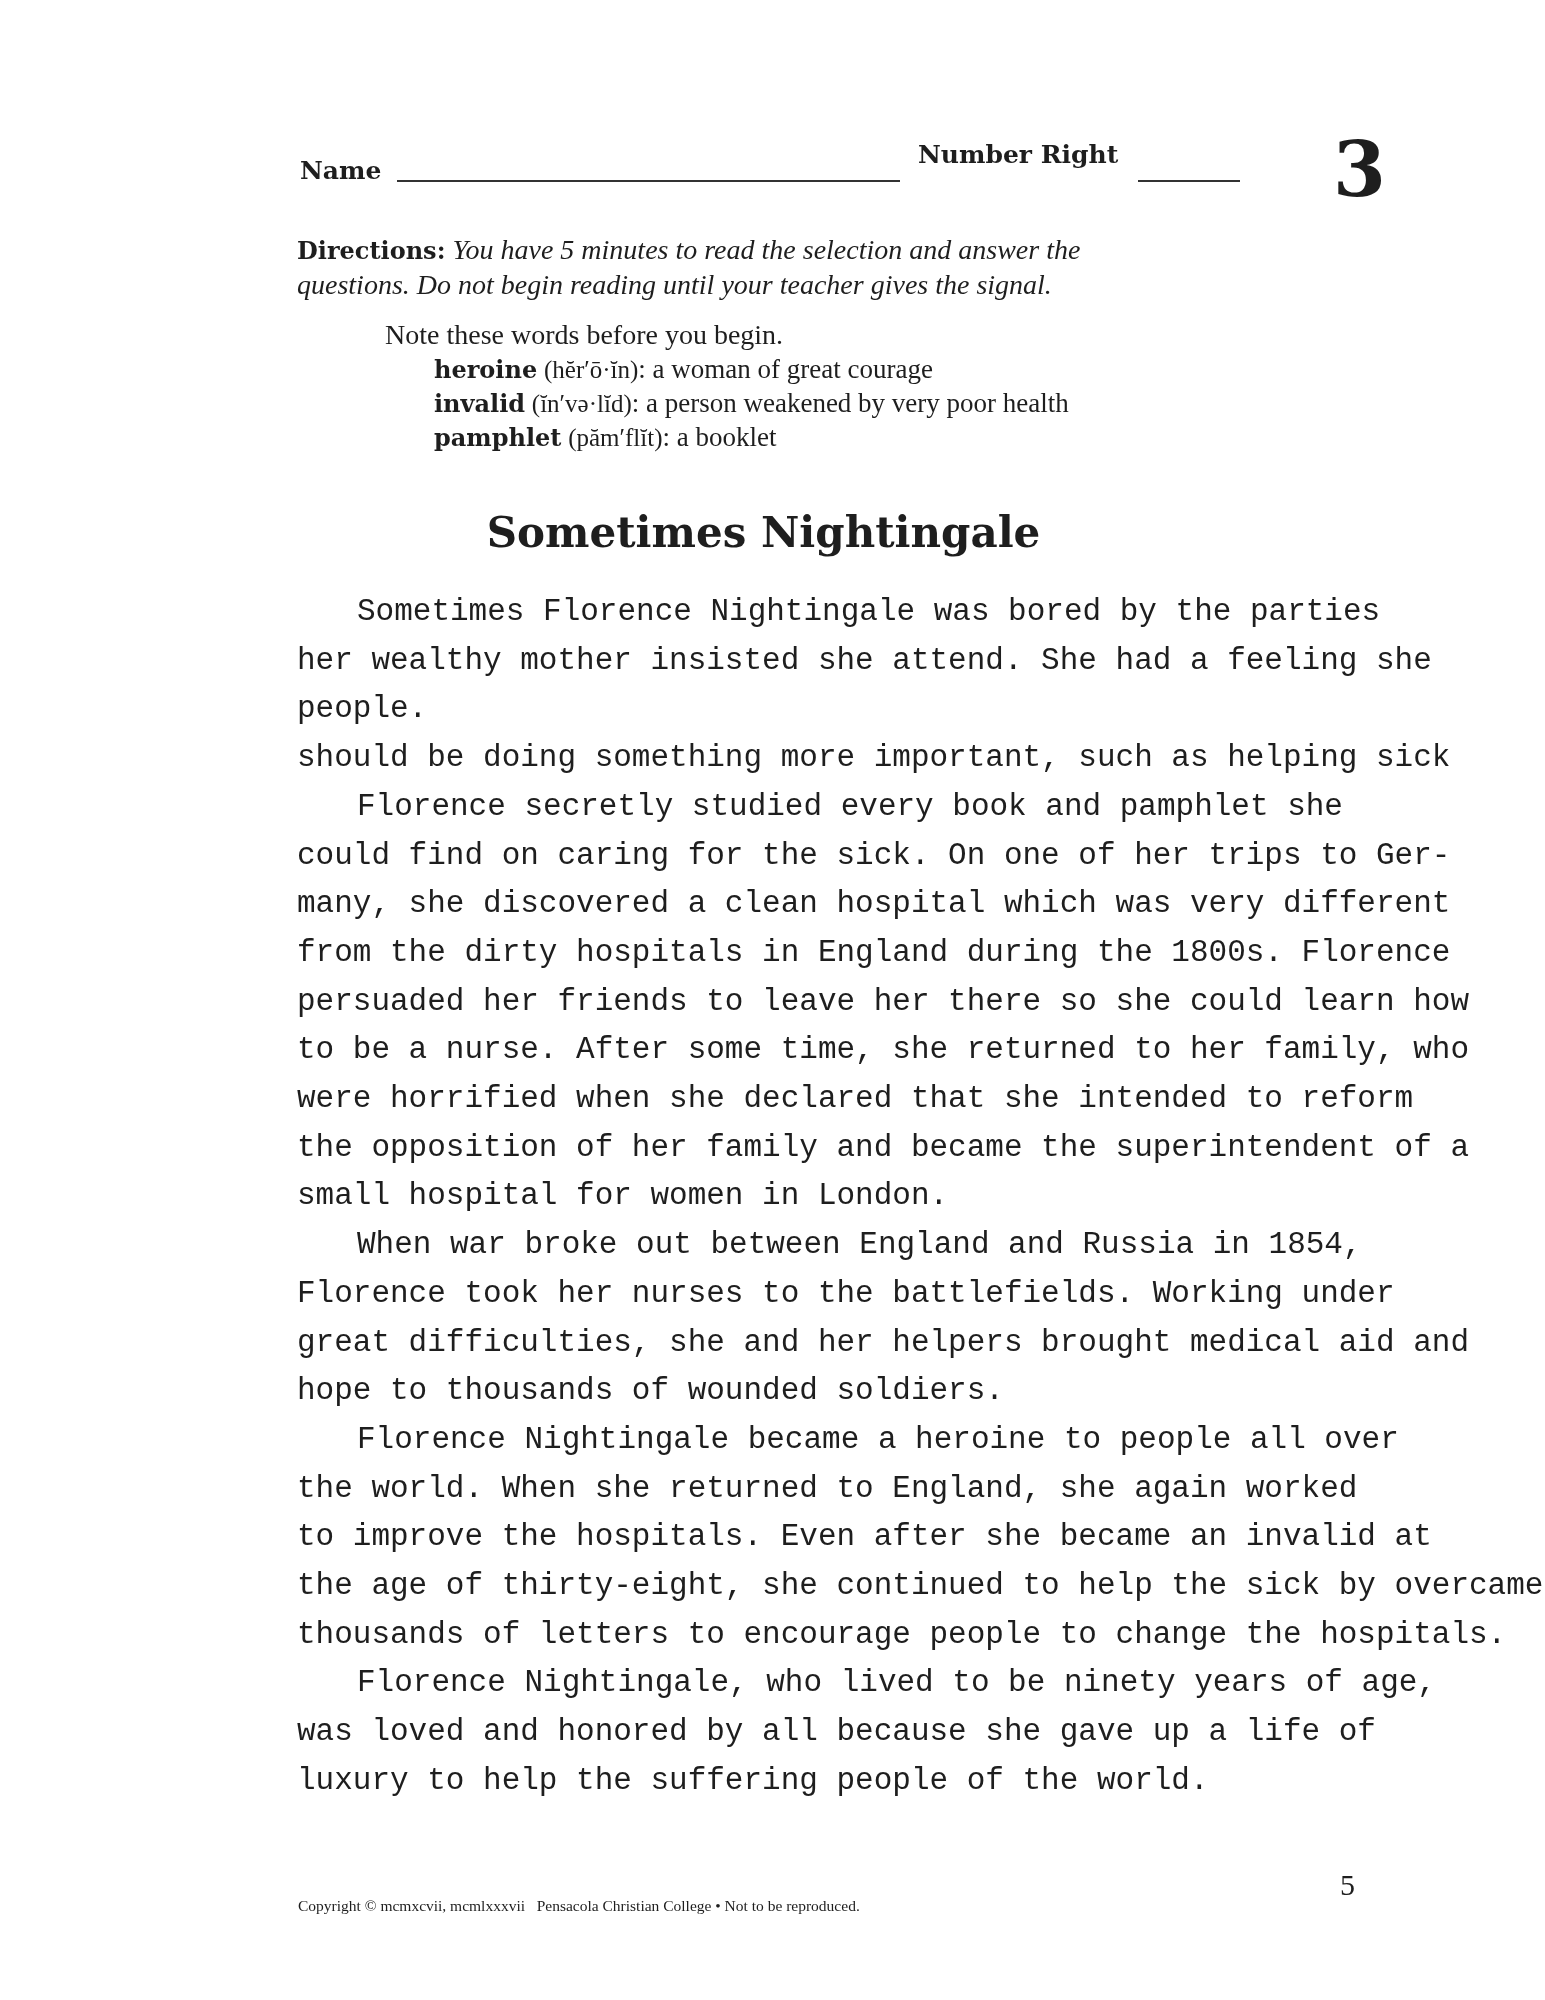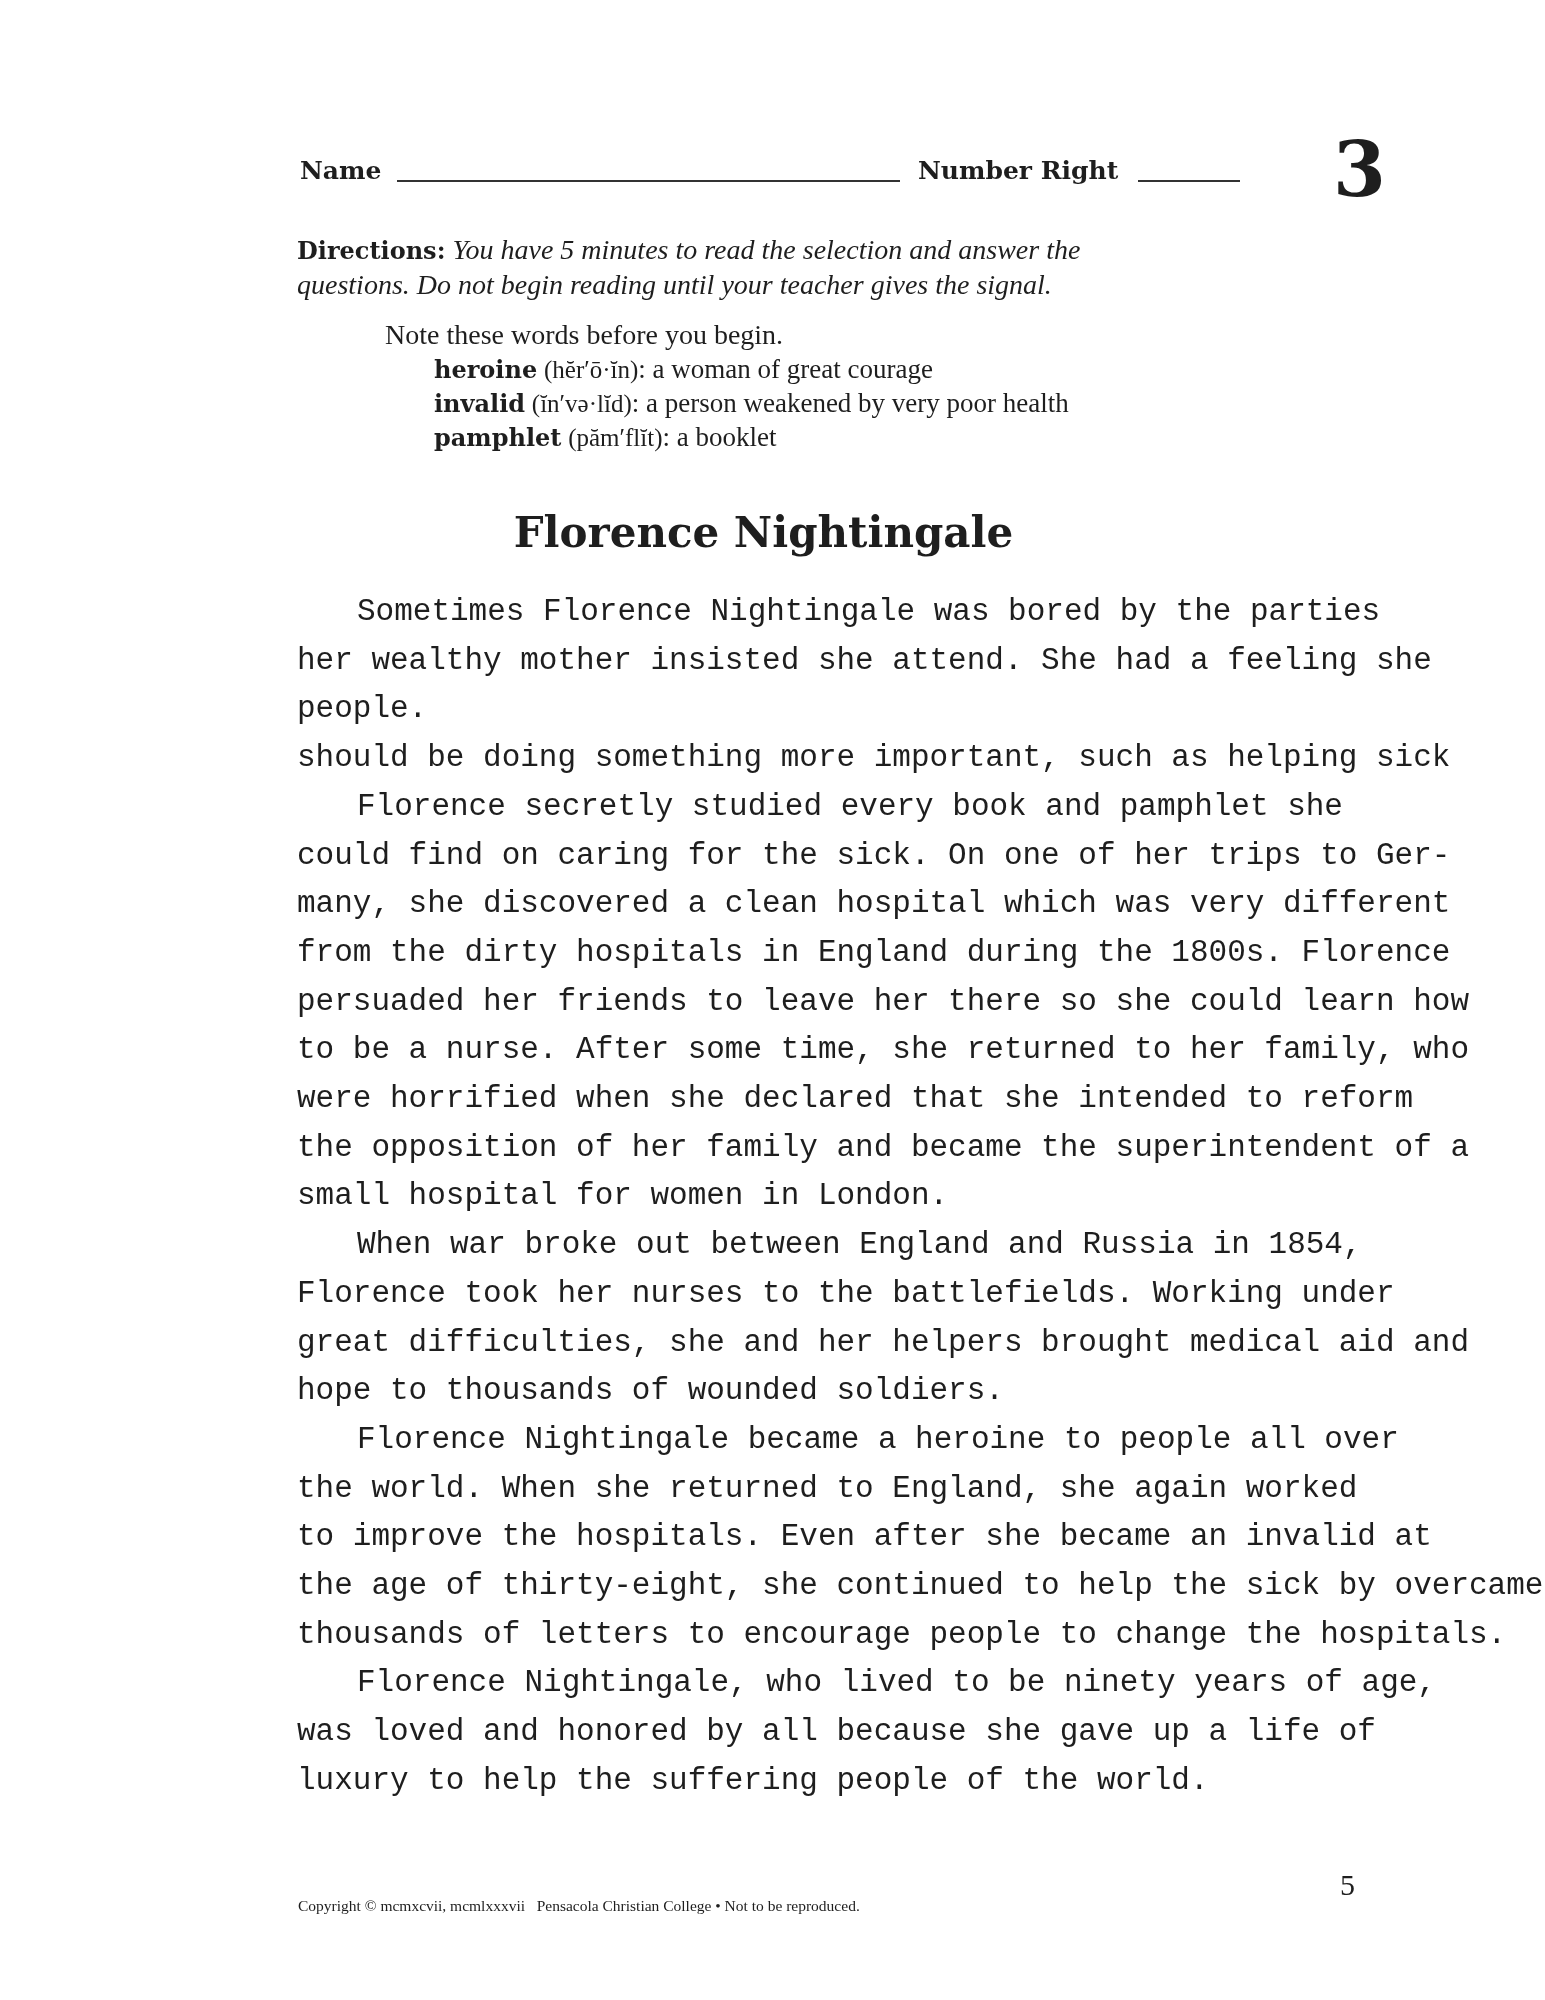--- a/index.html
+++ b/index.html
@@ -28,21 +28,21 @@
   .body-text .ln { display: block; white-space: nowrap; }
 
   .page-number { left: 1340px; top: 1870px; font-family: "Liberation Serif", serif; font-size: 30px; line-height: 1; }
   .copyright { left: 298px; top: 1898px; font-family: "Liberation Serif", serif; font-size: 15.5px; line-height: 1; }
 </style>
 </head>
 <body>
 
 <div class="abs hdr-label" style="left:300px; top:158px;">Name</div>
 <div class="hdr-line" style="left:397px; top:180px; width:503px;"></div>
-<div class="abs hdr-label" style="left:918px; top:158px;">Number Right</div>
+<div class="abs hdr-label" style="left:918px; top:142px;">Number Right</div>
 <div class="hdr-line" style="left:1138px; top:180px; width:102px;"></div>
 <div class="abs test-number" style="left:1333px; top:132px;">3</div>
 
 <div class="abs directions">
   <span class="lbl">Directions:</span>
   <span class="txt">You have 5 minutes to read the selection and answer the</span><br>
   <span class="txt">questions.  Do not begin reading until your teacher gives the signal.</span>
 </div>
 
 <div class="abs note">Note these words before you begin.</div>
@@ -53,21 +53,21 @@
 </div>
 <div class="abs vocab" style="top:386px;">
   <span class="word">invalid</span>
   <span class="pron">(ĭn′və·lĭd)</span><span>: a person weakened by very poor health</span>
 </div>
 <div class="abs vocab" style="top:420px;">
   <span class="word">pamphlet</span>
   <span class="pron">(păm′flĭt)</span><span>: a booklet</span>
 </div>
 
-<div class="abs title">Florence Nightingale</div>
+<div class="abs title">Sometimes Nightingale</div>
 
 <div class="body-text">
   <p>
     <span class="ln">Sometimes Florence Nightingale was bored by the parties</span>
     <span class="ln" style="margin-left:-60px">her wealthy mother insisted she attend.  She had a feeling she</span>
     <span class="ln" style="margin-left:-60px">people.</span>
     <span class="ln" style="margin-left:-60px">should be doing something more important, such as helping sick</span>
   </p>
   <p>
     <span class="ln">Florence secretly studied every book and pamphlet she</span>

